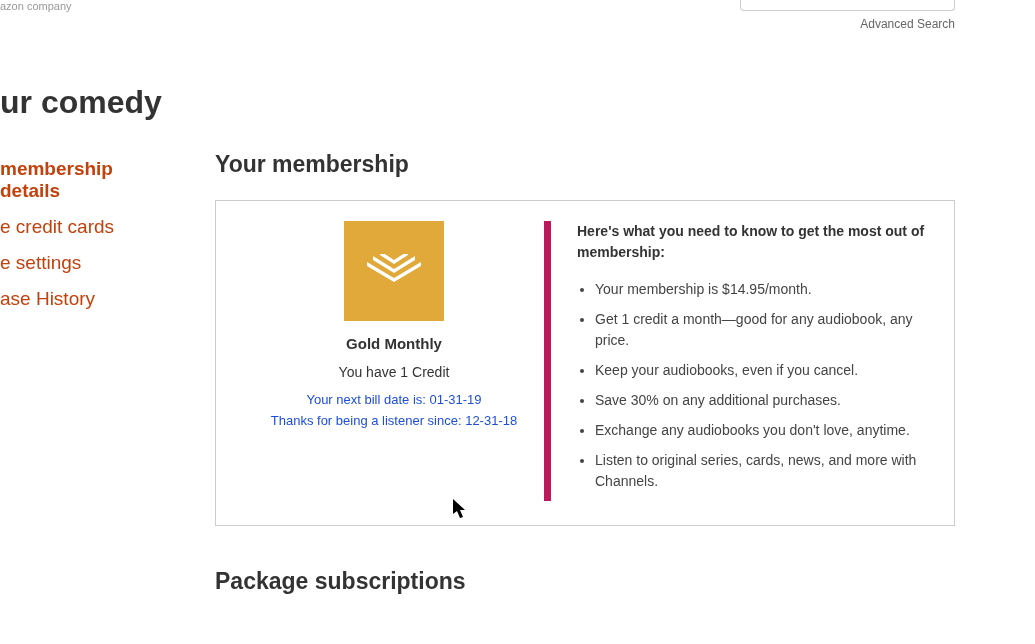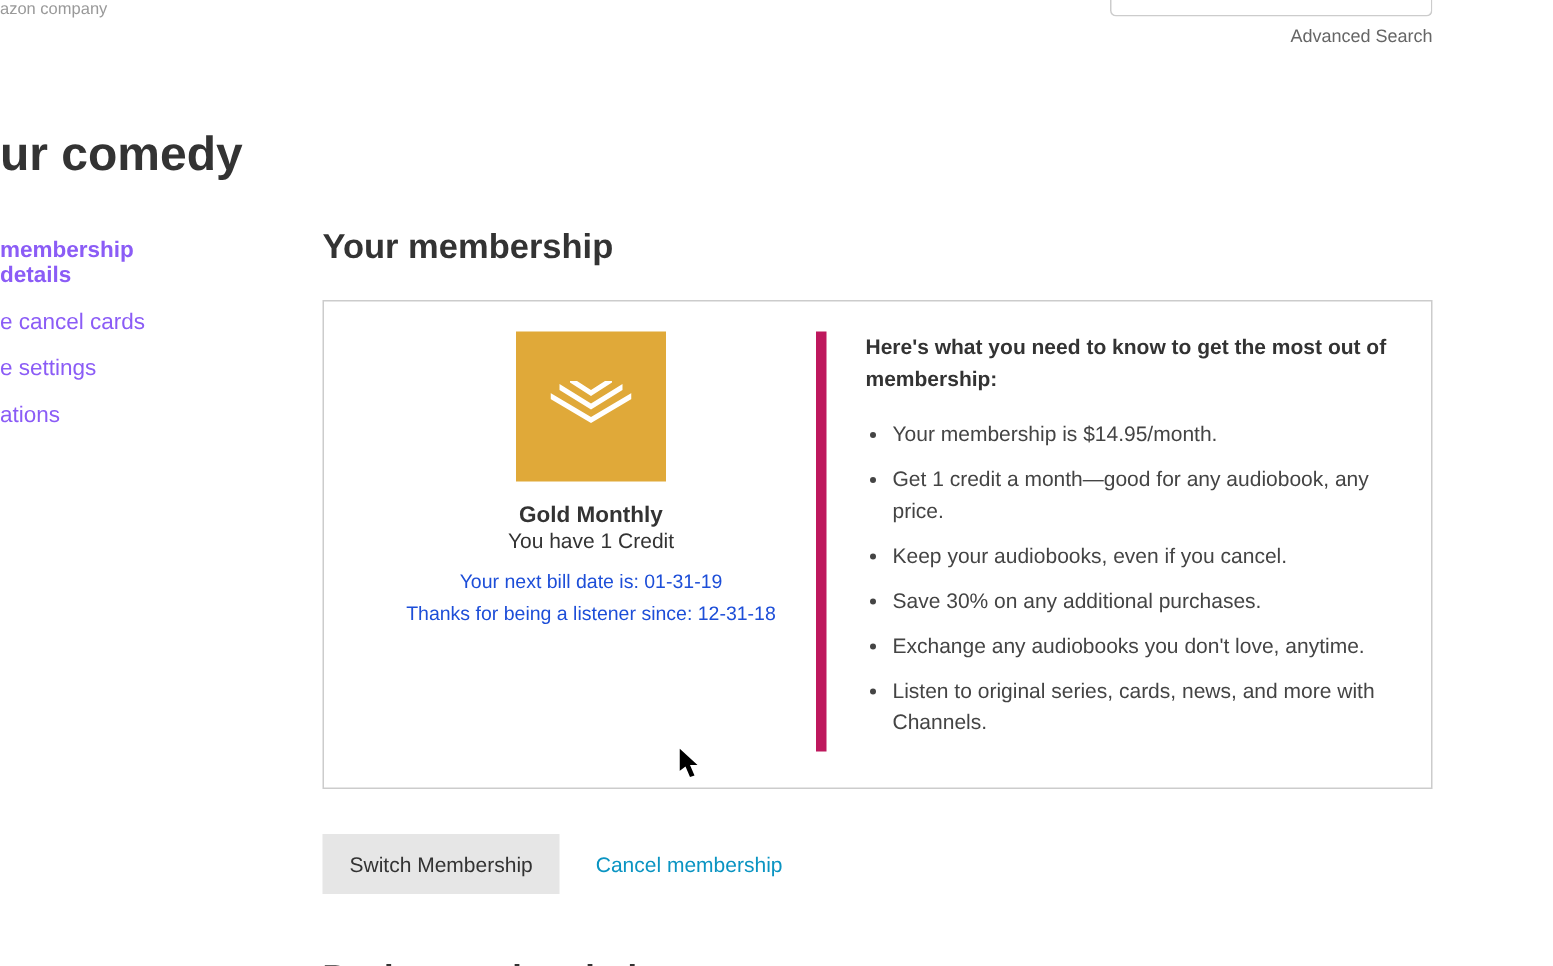--- a/index.html
+++ b/index.html
@@ -5,28 +5,28 @@
   * { margin:0; padding:0; box-sizing:border-box; }
   body { font-family:Arial,Helvetica,sans-serif; color:#333; background:#fff; width:1035px; height:644px; overflow:hidden; position:relative; }
   .top-bar { height:34px; position:relative; }
   .tagline { position:absolute; left:0; top:0; font-size:11px; color:#999; }
   .search-box { position:absolute; right:80px; top:-8px; width:215px; height:19px; border:1px solid #ccc; border-top:none; border-radius:0 0 4px 4px; }
   .adv-search { position:absolute; right:80px; top:17px; font-size:12px; color:#666; }
   .page-title { font-size:32px; font-weight:bold; margin-top:50px; margin-left:0; }
   .layout { display:flex; margin-top:30px; }
   .sidebar { width:140px; margin-left:0; }
   .sidebar ul { list-style:none; }
-  .sidebar li { font-size:15px; color:#8b5cf6; padding:7px 0; cursor:pointer; }
+  .sidebar li { font-size:19px; color:#c2410c; padding:7px 0; cursor:pointer; }
   .sidebar li.active { font-weight:bold; }
   .main { flex:1; padding:0 80px 0 75px; }
   .sec-title { font-size:23px; font-weight:bold; margin-bottom:22px; }
   .card { border:1px solid #ccc; padding:20px 28px 24px; display:flex; }
   .card-left { width:300px; text-align:center; }
   .badge { width:100px; height:100px; background:#e0a939; margin:0 auto 14px; display:flex; align-items:center; justify-content:center; }
-  .plan-name { font-size:15px; font-weight:bold; }
+  .plan-name { font-size:15px; font-weight:bold; margin-bottom:12px; }
   .credit { font-size:14px; margin-bottom:10px; }
   .meta { font-size:13px; color:#1d4ed8; line-height:1.6; }
   .card-right { flex:1; border-left:7px solid #be185d; padding-left:26px; }
   .intro { font-size:14px; font-weight:bold; line-height:1.5; margin-bottom:16px; }
   .bullets { list-style:disc; padding-left:18px; }
   .bullets li { font-size:14px; color:#444; line-height:1.5; margin-bottom:9px; }
   .actions { margin-top:30px; display:flex; align-items:center; gap:24px; }
   .btn-switch { background:#e6e6e6; border:none; padding:12px 18px; font-size:14px; color:#333; cursor:pointer; }
   .link-cancel { color:#0a94c2; font-size:14px; cursor:pointer; }
   .sec2 { margin-top:42px; }
@@ -40,23 +40,23 @@
   <div class="search-box"></div>
   <a class="adv-search">Advanced Search</a>
 </div>
 
 <h1 class="page-title">ur comedy</h1>
 
 <div class="layout">
   <nav class="sidebar">
     <ul>
       <li class="active">membership details</li>
-      <li>e cancel cards</li>
+      <li>e credit cards</li>
       <li>e settings</li>
-      <li>ations</li>
+      <li>ase History</li>
     </ul>
   </nav>
 
   <div class="main">
     <h2 class="sec-title">Your membership</h2>
 
     <div class="card">
       <div class="card-left">
         <div class="badge">
           <svg width="54" height="34" viewBox="0 0 54 34">
@@ -74,24 +74,20 @@
           <li>Your membership is $14.95/month.</li>
           <li>Get 1 credit a month—good for any audiobook, any price.</li>
           <li>Keep your audiobooks, even if you cancel.</li>
           <li>Save 30% on any additional purchases.</li>
           <li>Exchange any audiobooks you don't love, anytime.</li>
           <li>Listen to original series, cards, news, and more with Channels.</li>
         </ul>
       </div>
     </div>
 
-    <div class="actions">
-      <button class="btn-switch">Switch Membership</button>
-      <a class="link-cancel">Cancel membership</a>
-    </div>
 
     <div class="sec2">
       <h2 class="sec-title">Package subscriptions</h2>
 
     </div>
   </div>
 </div>
 
 <svg class="cursor" width="14" height="20" viewBox="0 0 14 20">
     <path d="M0 0 L0 15 L4 12 L7 19 L10 18 L7 11 L12 11 Z" fill="#000"></path>

